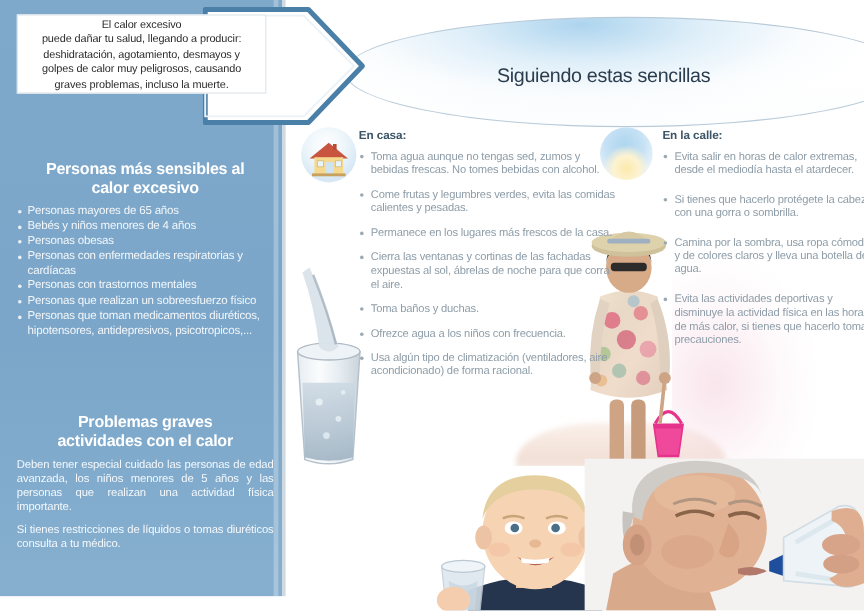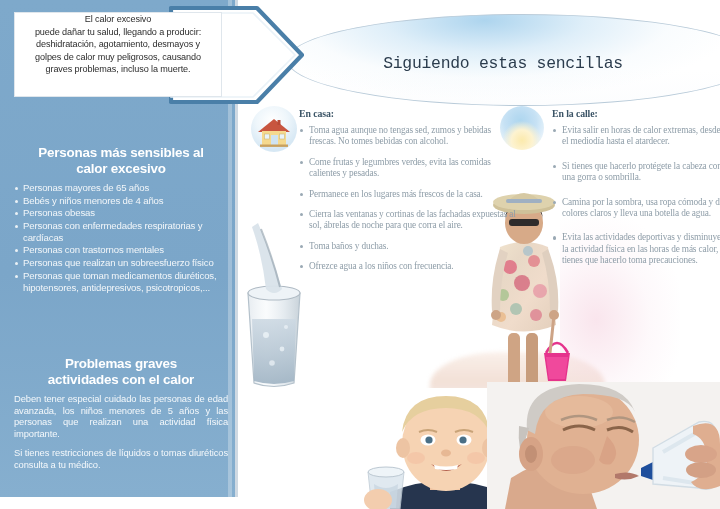--- a/index.html
+++ b/index.html
@@ -21,40 +21,40 @@
   .sidebar:after{
     content:"";position:absolute;right:3px;top:0;width:4px;height:100%;
     background:rgba(255,255,255,.28);
   }
   .sidebar-bottom-fade{
     position:absolute;left:0;top:497px;width:238px;height:12px;background:#ffffff;
   }
 
   
   .callout{
-    position:absolute;left:14px;top:12px;width:208px;height:85px;
+    position:absolute;left:14px;top:12px;width:208px;height:66px;
     background:#ffffff;border:1px solid #dfe6ec;
     box-sizing:border-box;
-    display:flex;justify-content:center;
+    display:flex;align-items:center;justify-content:center;
     z-index:6;
   }
   .callout-text{
     font-size:9.1px;line-height:12.6px;color:#2c2c2c;text-align:center;
     padding:0 6px;letter-spacing:-.1px;
   }
 
   
   .chevron{
     position:absolute;left:169px;top:5px;width:135px;height:100px;z-index:5;
   }
 
   .sb-section{position:absolute;left:0;width:238px;box-sizing:border-box;padding:0 10px 0 14px;}
   .sb-title{
     color:#ffffff;font-weight:bold;font-size:13.4px;line-height:16px;
-    text-align:center;letter-spacing:-.2px;margin:12px 0 5px 0;
+    text-align:center;letter-spacing:-.2px;margin:0 0 5px 0;
   }
   .sb-list{list-style:none;margin:0;padding:0;}
   .sb-list li{
     position:relative;color:#f2f6f9;font-size:9.6px;line-height:12.1px;
     padding-left:9px;margin-bottom:.5px;letter-spacing:-.15px;
   }
   .sb-list li:before{
     content:"";position:absolute;left:1px;top:5px;width:3px;height:3px;
     border-radius:50%;background:#eaf1f6;
   }
@@ -71,25 +71,25 @@
       radial-gradient(ellipse at 42% 6%, rgba(159,205,235,.85) 0%, rgba(196,225,244,.55) 26%, rgba(232,243,250,.25) 48%, rgba(255,255,255,0) 66%),
       linear-gradient(180deg,#ffffff 60%,#fcfdfe 100%);
     box-sizing:border-box;overflow:hidden;
   }
   .hero-inner{
     position:absolute;left:0;top:0;width:430px;height:92px;
     display:flex;align-items:center;justify-content:center;
   }
   .hero-text{
     color:#2b3c4d;font-size:16.4px;line-height:21px;text-align:center;
-    letter-spacing:-.25px;padding-top:4px;font-family:Liberation Mono, monospace;
-  }
-
-  
-  .col{position:absolute;font-family:Liberation Serif, serif;}
+    letter-spacing:-.25px;padding-top:4px;
+  }
+
+  
+  .col{position:absolute;}
   .col-home{left:299px;top:108px;width:218px;}
   .col-street{left:552px;top:108px;width:176px;}
   .col-head{
     color:#3b5466;font-weight:bold;font-size:9.8px;margin:0 0 6px 0;letter-spacing:-.1px;
   }
   .tips{list-style:none;margin:0;padding:0;}
   .tips li{
     position:relative;padding-left:10px;margin-bottom:9px;
     color:#8e9da8;font-size:9.3px;line-height:11.4px;letter-spacing:-.15px;
   }
@@ -364,20 +364,21 @@
 
   <div class="col col-home">
     <div class="col-head">En casa:</div>
     <ul class="tips">
       <li>Toma agua aunque no tengas sed, zumos y bebidas frescas. No tomes bebidas con alcohol.</li>
       <li>Come frutas y legumbres verdes, evita las comidas calientes y pesadas.</li>
       <li>Permanece en los lugares más frescos de la casa.</li>
       <li>Cierra las ventanas y cortinas de las fachadas expuestas al sol, ábrelas de noche para que corra el aire.</li>
       <li>Toma baños y duchas.</li>
       <li>Ofrezce agua a los niños con frecuencia.</li>
+      <li>Usa algún tipo de climatización (ventiladores, aire acondicionado) de forma racional.</li>
     </ul>
   </div>
 
   <div class="col col-street">
     <div class="col-head">En la calle:</div>
     <ul class="tips">
       <li>Evita salir en horas de calor extremas, desde el mediodía hasta el atardecer.</li>
       <li>Si tienes que hacerlo protégete la cabeza con una gorra o sombrilla.</li>
       <li>Camina por la sombra, usa ropa cómoda y de colores claros y lleva una botella de agua.</li>
       <li>Evita las actividades deportivas y disminuye la actividad física en las horas de más calor, si tienes que hacerlo toma precauciones.</li>

